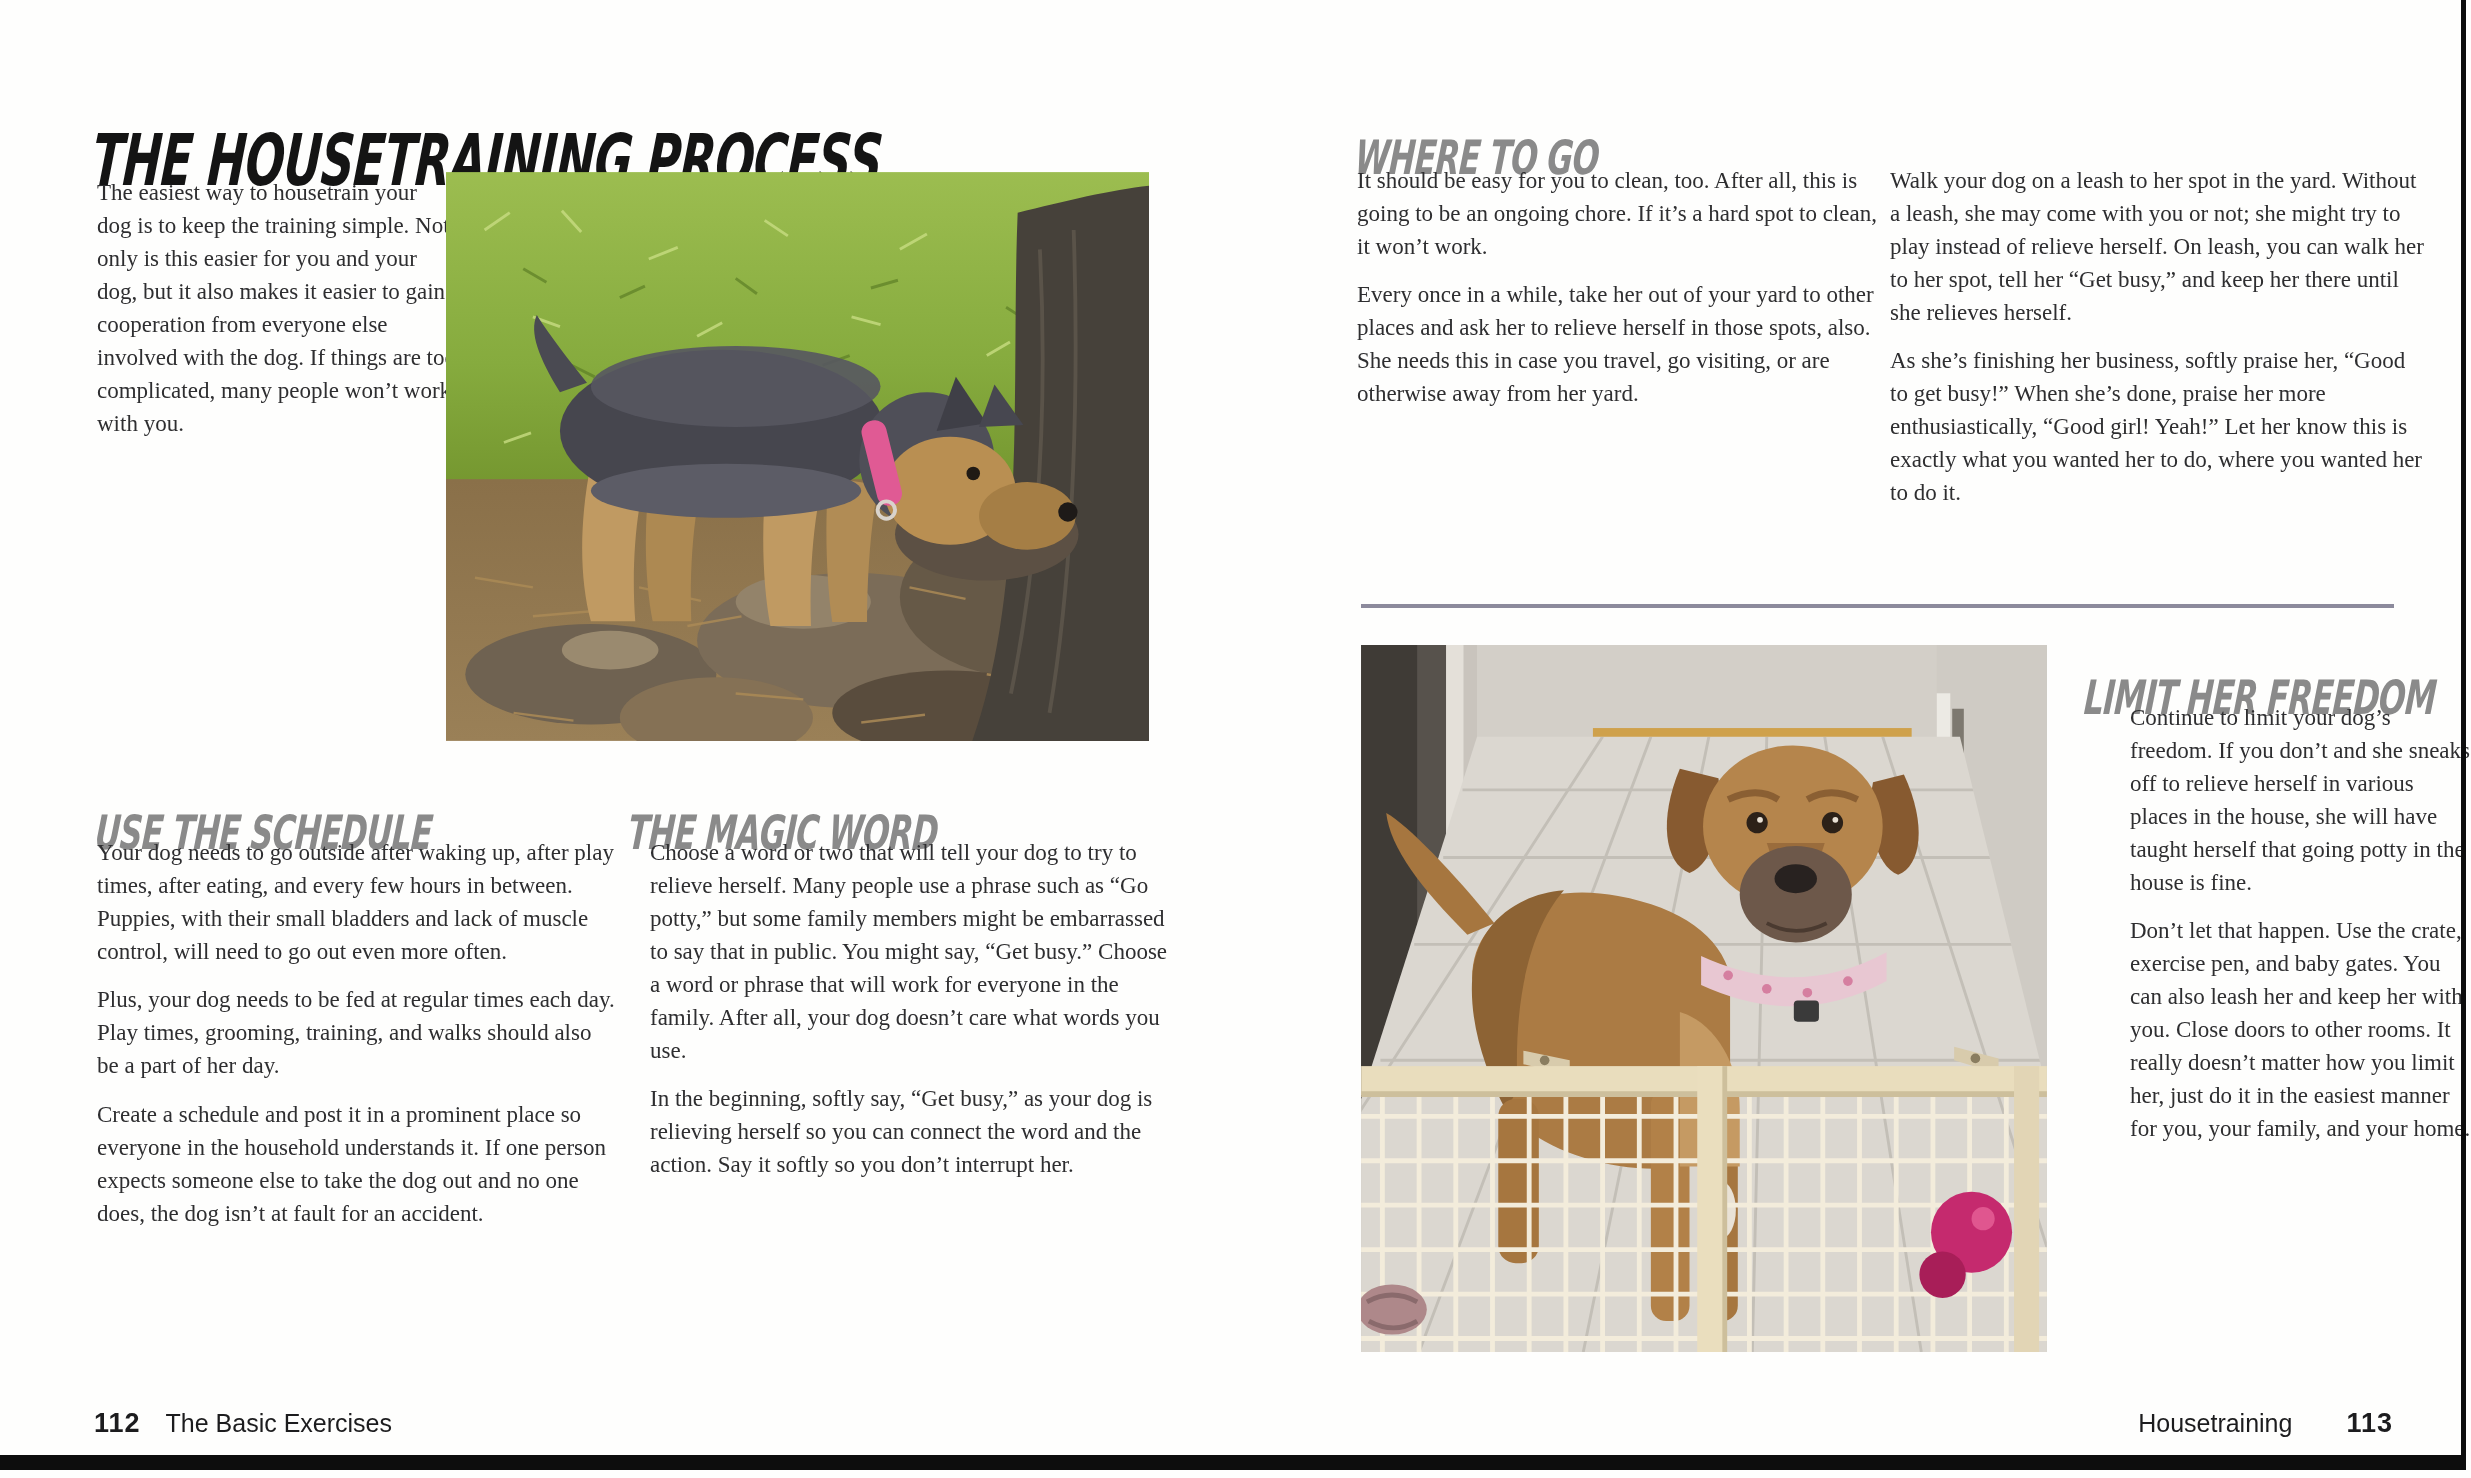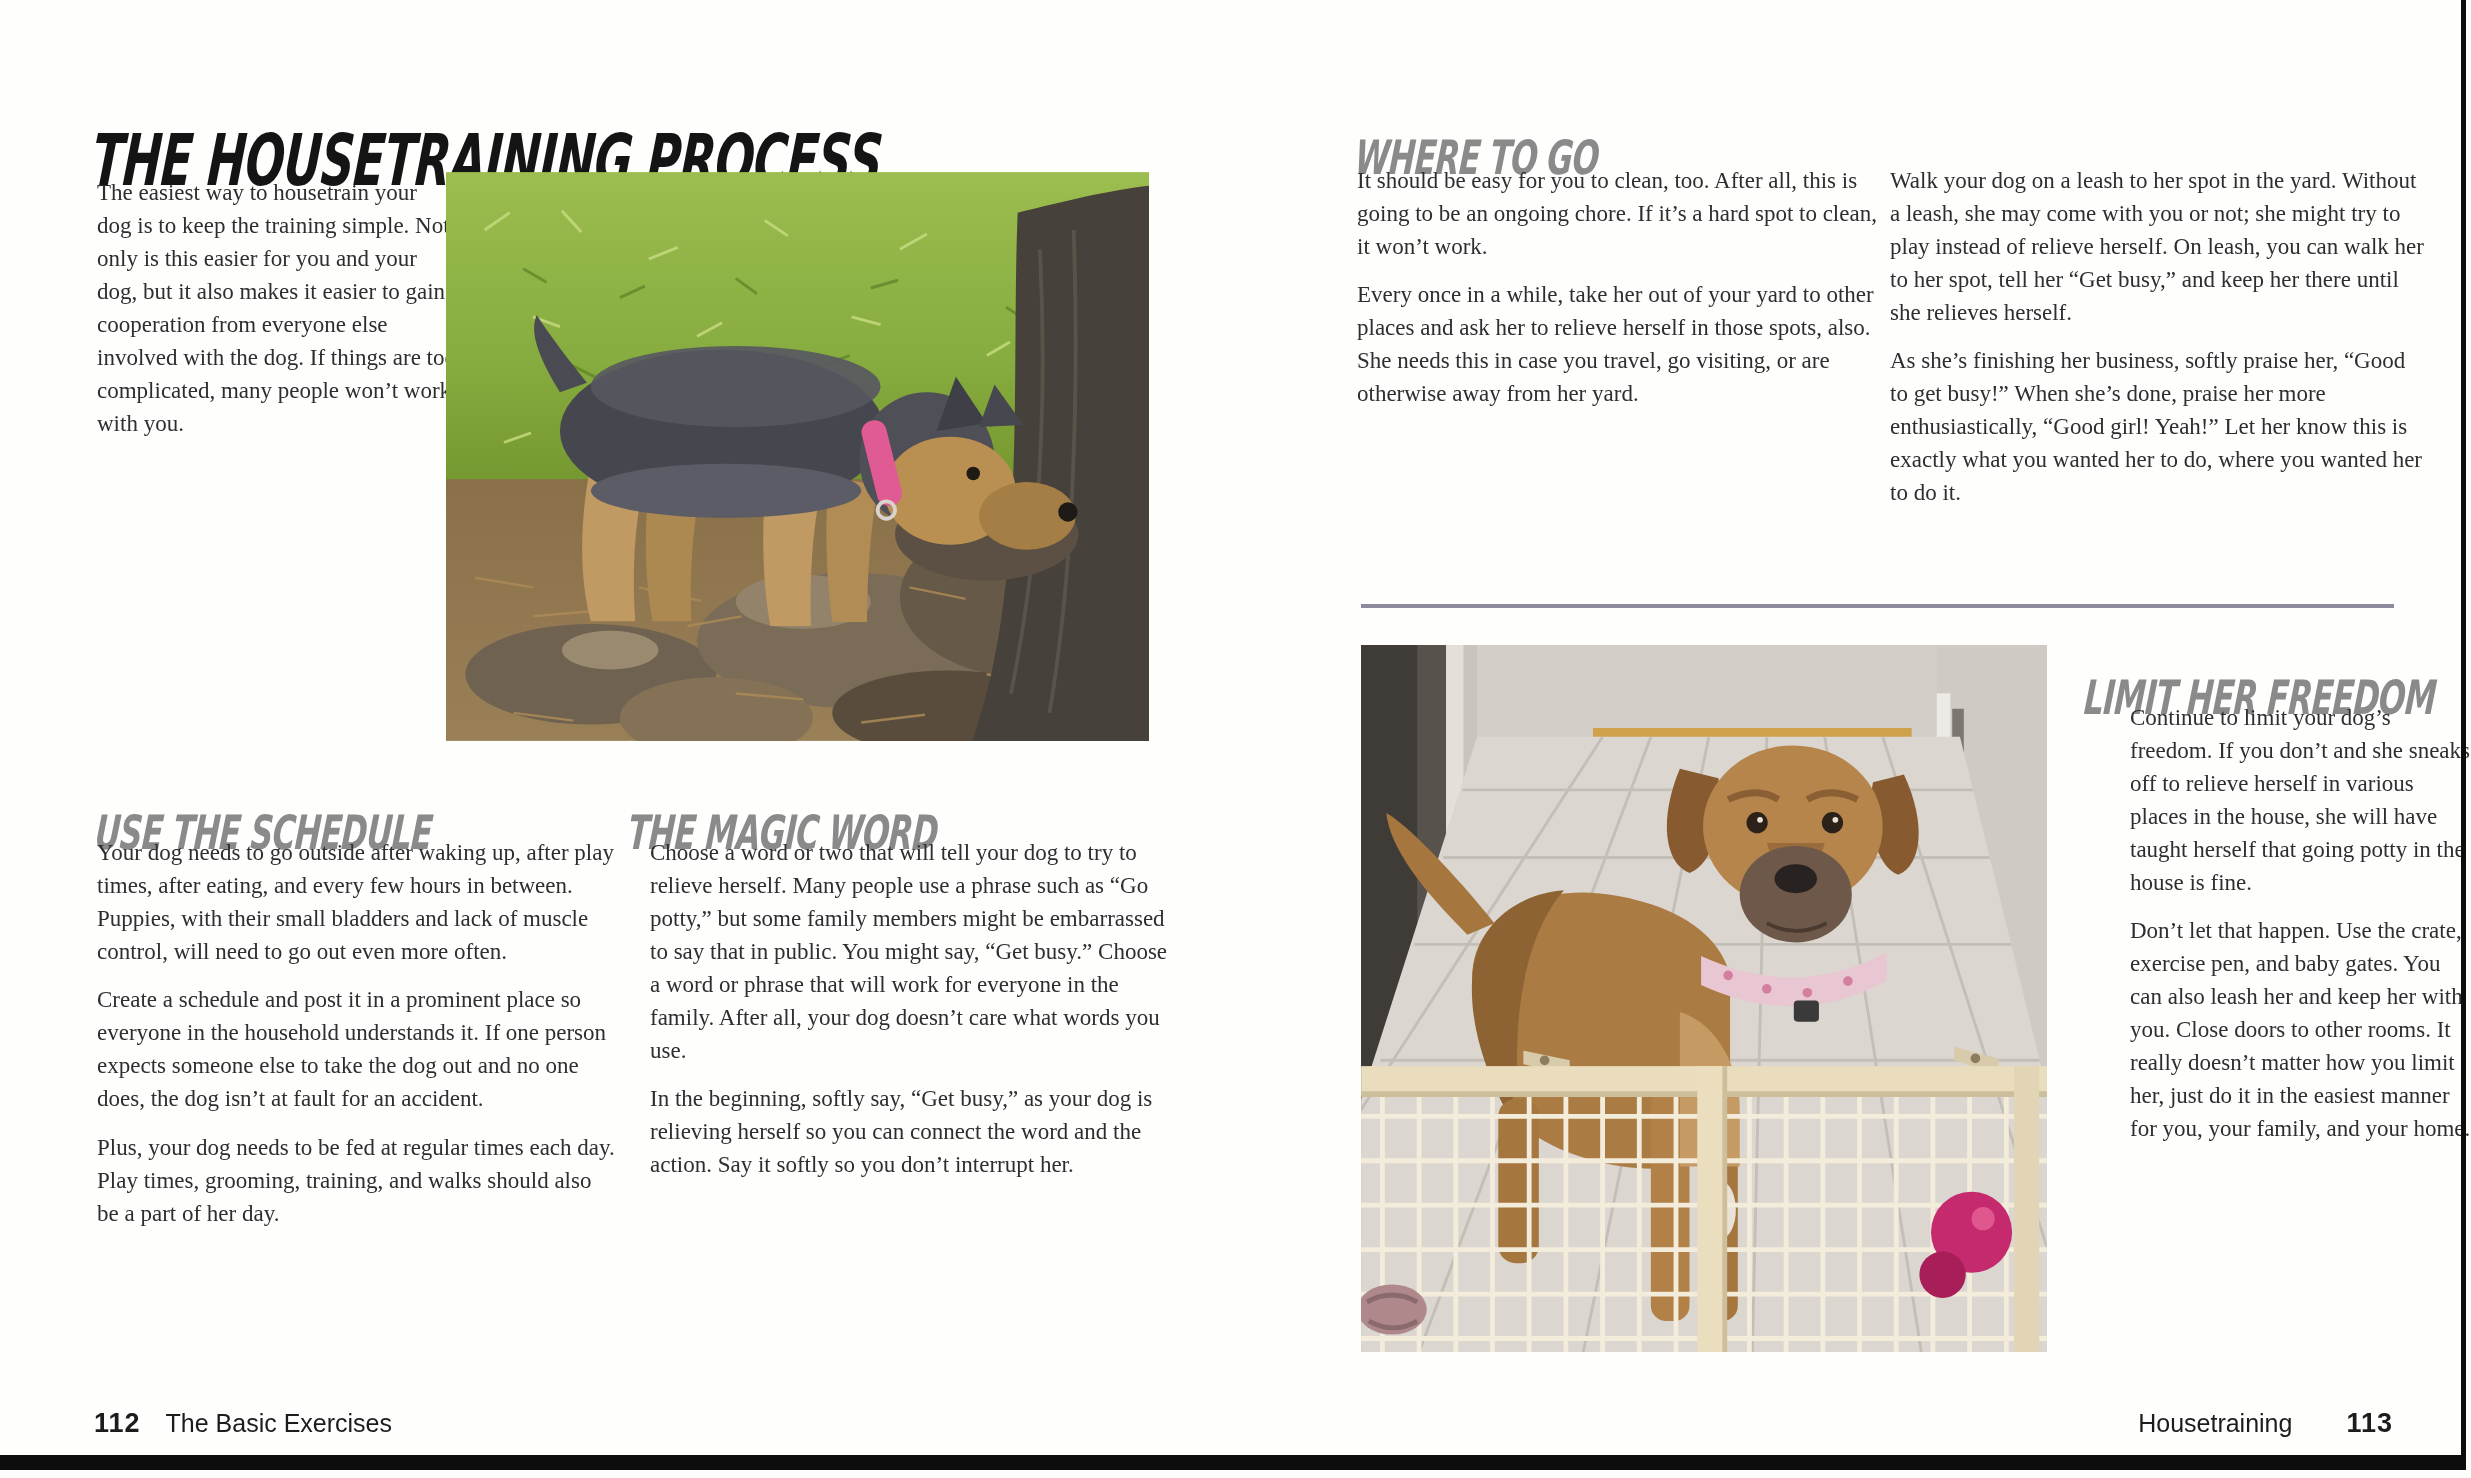--- a/index.html
+++ b/index.html
@@ -107,22 +107,22 @@
       <g transform="rotate(-14 452 300)">
         <rect x="438" y="256" width="26" height="90" rx="12" fill="#e05a94"></rect>
       </g>
       <circle cx="456" cy="350" r="9" fill="none" stroke="#d9d3cc" stroke-width="4"></circle>
     </g>
   </svg>
 
   <h2 class="abs brush section-heading" style="left:97px; top:772px;">USE THE SCHEDULE</h2>
   <div class="abs body-col" style="left:97px; top:836px; width:521px;">
     <p>Your dog needs to go outside after waking up, after play times, after eating, and every few hours in between. Puppies, with their small bladders and lack of muscle control, will need to go out even more often.</p>
+    <p>Plus, your dog needs to be fed at regular times each day. Play times, grooming, training, and walks should also be a part of her day.</p>
     <p>Create a schedule and post it in a prominent place so everyone in the household understands it. If one person expects someone else to take the dog out and no one does, the dog isn’t at fault for an accident.</p>
-    <p>Plus, your dog needs to be fed at regular times each day. Play times, grooming, training, and walks should also be a part of her day.</p>
   </div>
 
   <h2 class="abs brush section-heading" style="left:630px; top:772px;">THE MAGIC WORD</h2>
   <div class="abs body-col" style="left:634px; top:836px; width:526px;margin-left:16px;">
     <p>Choose a word or two that will tell your dog to try to relieve herself. Many people use a phrase such as “Go potty,” but some family members might be embarrassed to say that in public. You might say, “Get busy.” Choose a word or phrase that will work for everyone in the family. After all, your dog doesn’t care what words you use.</p>
     <p>In the beginning, softly say, “Get busy,” as your dog is relieving herself so you can connect the word and the action. Say it softly so you don’t interrupt her.</p>
   </div>
 
   <div class="abs footer" style="left:94px; top:1408px; gap:25px;">
     <span class="pagenum">112</span>

